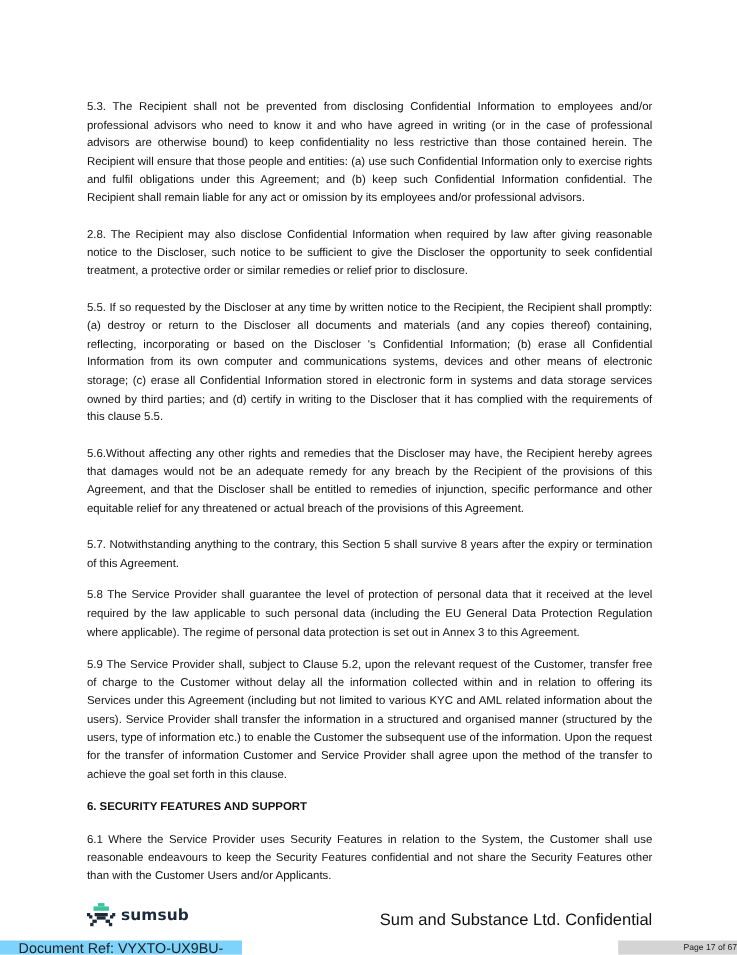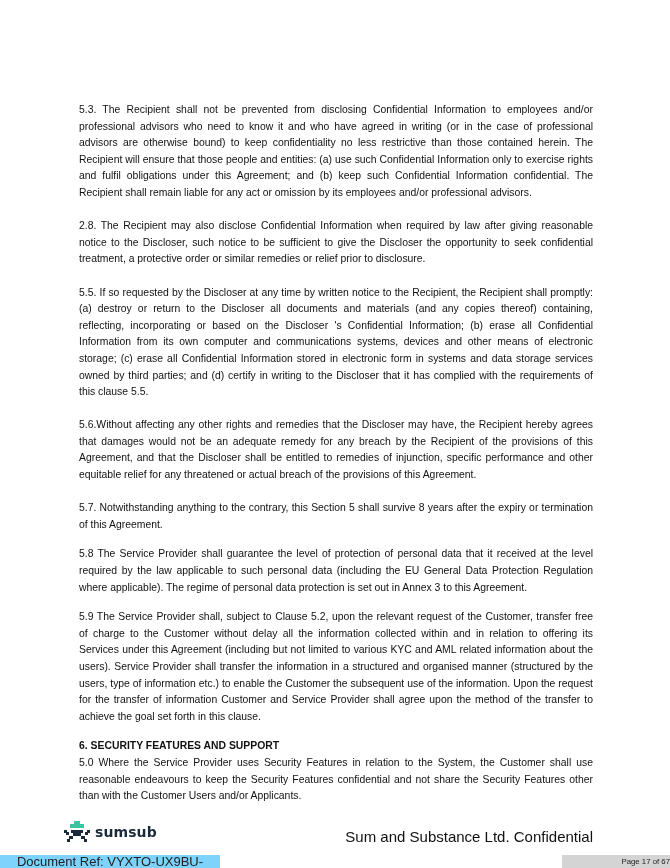--- a/index.html
+++ b/index.html
@@ -11,41 +11,41 @@
       width: 670px;
       height: 868px;
       position: relative;
       overflow: hidden;
       font-family: "Liberation Sans", sans-serif;
       color: #111111;
     }
     .page-body {
       position: absolute;
       left: 79px;
-      top: 102px;
+      top: 90px;
       width: 514px;
       font-size: 10.4px;
       line-height: 16.6px;
     }
     .para {
       margin: 0 0 16.6px 0;
       text-align: justify;
       text-align-last: left;
     }
     .para.tight {
       margin-bottom: 13px;
     }
     .heading {
-      margin: 0 0 0 0;
+      margin: 0 0 13px 0;
       font-weight: bold;
       font-size: 10.4px;
     }
     .footer-logo {
       position: absolute;
-      left: 64px;
+      left: 79px;
       top: 820px;
       height: 24px;
       display: flex;
       align-items: center;
     }
     .footer-logo svg {
       display: block;
     }
     .footer-logo .brand {
       font-family: "DejaVu Sans", sans-serif;
@@ -92,21 +92,21 @@
 
 <main class="page-body">
   <p class="para">5.3. The Recipient shall not be prevented from disclosing Confidential Information to employees and/or professional advisors who need to know it and who have agreed in writing (or in the case of professional advisors are otherwise bound) to keep confidentiality no less restrictive than those contained herein. The Recipient will ensure that those people and entities: (a) use such Confidential Information only to exercise rights and fulfil obligations under this Agreement; and (b) keep such Confidential Information confidential. The Recipient shall remain liable for any act or omission by its employees and/or professional advisors.</p>
   <p class="para">2.8. The Recipient may also disclose Confidential Information when required by law after giving reasonable notice to the Discloser, such notice to be sufficient to give the Discloser the opportunity to seek confidential treatment, a protective order or similar remedies or relief prior to disclosure.</p>
   <p class="para">5.5. If so requested by the Discloser at any time by written notice to the Recipient, the Recipient shall promptly: (a) destroy or return to the Discloser all documents and materials (and any copies thereof) containing, reflecting, incorporating or based on the Discloser 's Confidential Information; (b) erase all Confidential Information from its own computer and communications systems, devices and other means of electronic storage; (c) erase all Confidential Information stored in electronic form in systems and data storage services owned by third parties; and (d) certify in writing to the Discloser that it has complied with the requirements of this clause 5.5.</p>
   <p class="para">5.6.Without affecting any other rights and remedies that the Discloser may have, the Recipient hereby agrees that damages would not be an adequate remedy for any breach by the Recipient of the provisions of this Agreement, and that the Discloser shall be entitled to remedies of injunction, specific performance and other equitable relief for any threatened or actual breach of the provisions of this Agreement.</p>
   <p class="para tight">5.7. Notwithstanding anything to the contrary, this Section 5 shall survive 8 years after the expiry or termination of this Agreement.</p>
   <p class="para tight">5.8 The Service Provider shall guarantee the level of protection of personal data that it received at the level required by the law applicable to such personal data (including the EU General Data Protection Regulation where applicable). The regime of personal data protection is set out in Annex 3 to this Agreement.</p>
   <p class="para tight">5.9 The Service Provider shall, subject to Clause 5.2, upon the relevant request of the Customer, transfer free of charge to the Customer without delay all the information collected within and in relation to offering its Services under this Agreement (including but not limited to various KYC and AML related information about the users). Service Provider shall transfer the information in a structured and organised manner (structured by the users, type of information etc.) to enable the Customer the subsequent use of the information. Upon the request for the transfer of information Customer and Service Provider shall agree upon the method of the transfer to achieve the goal set forth in this clause.</p>
   <h2 class="heading">6. SECURITY FEATURES AND SUPPORT</h2>
-  <p class="para">5.0 Where the Service Provider uses Security Features in relation to the System, the Customer shall use reasonable endeavours to keep the Security Features confidential and not share the Security Features other than with the Customer Users and/or Applicants.</p>
+  <p class="para">6.1 Where the Service Provider uses Security Features in relation to the System, the Customer shall use reasonable endeavours to keep the Security Features confidential and not share the Security Features other than with the Customer Users and/or Applicants.</p>
 </main>
 
 <div class="footer-logo">
   <span>
     <svg width="26" height="22" viewBox="0 0 26 22" xmlns="http://www.w3.org/2000/svg">
 
       <rect x="10" y="0" width="6" height="3" fill="#3cc3a0"></rect>
       <rect x="6" y="3" width="14" height="4" fill="#3cc3a0"></rect>
 
       <rect x="0" y="9" width="3" height="3" fill="#1b2a3a"></rect>

